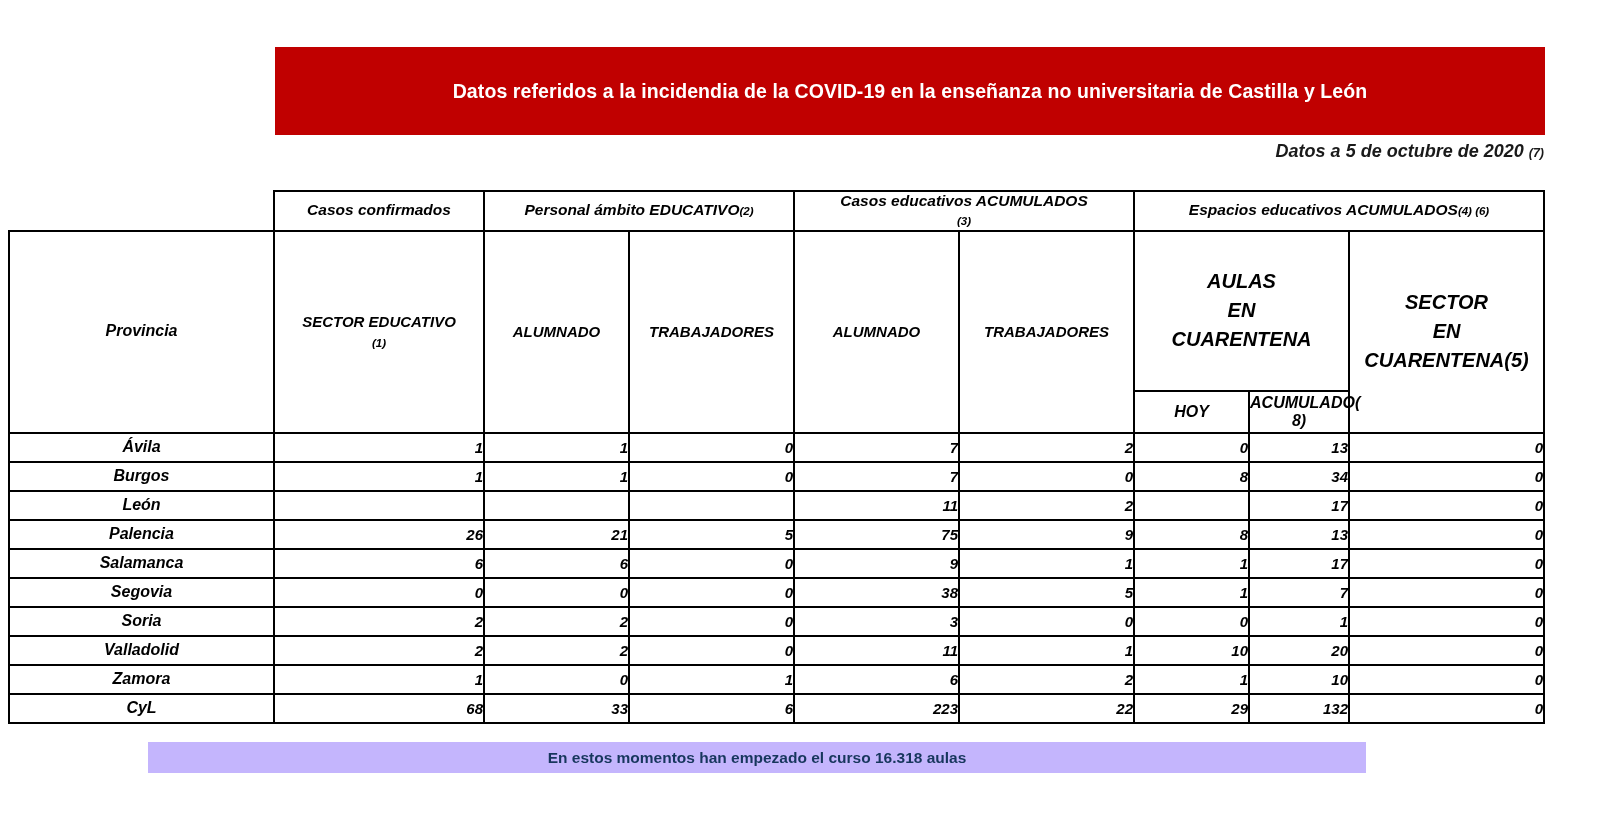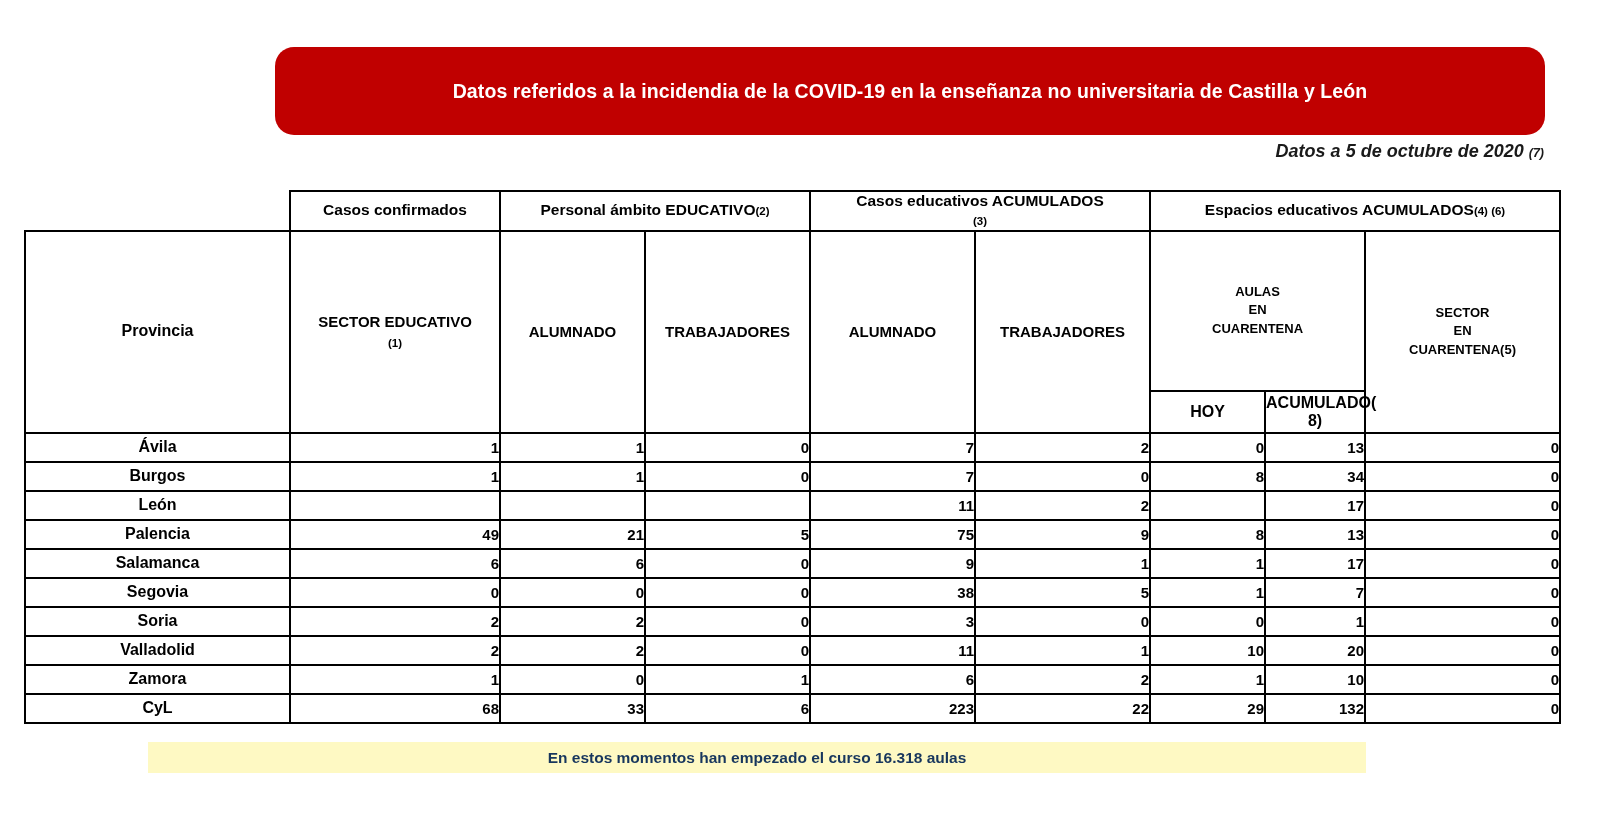--- a/index.html
+++ b/index.html
@@ -20,21 +20,20 @@
     position: absolute;
     left: 275px;
     top: 47px;
     width: 1270px;
     height: 88px;
     background: #C00000;
     display: flex;
     align-items: center;
     justify-content: center;
     box-sizing: border-box;
-    border-radius: 19px;
   }
   #title-banner .title-text {
     color: #ffffff;
     font-size: 19.5px;
     font-weight: bold;
     letter-spacing: 0.1px;
     text-align: center;
     white-space: nowrap;
   }
 
@@ -53,26 +52,27 @@
     font-size: 12.5px;
     font-style: italic;
     font-weight: bold;
     margin-left: 5px;
     vertical-align: baseline;
   }
 
   
   #data-table {
     position: absolute;
-    left: 24px;
+    left: 8px;
     top: 190px;
     width: 1535px;
     border-collapse: collapse;
     table-layout: fixed;
     font-size: 14px;
+    font-style: italic;
   }
   #data-table td, #data-table th {
     border: 2px solid #000000;
     padding: 0;
     margin: 0;
     background: #ffffff;
     font-weight: bold;
     color: #000000;
     box-sizing: border-box;
   }
@@ -99,21 +99,21 @@
     line-height: 1.3;
     padding: 3px 2px;
   }
   .col-head .note {
     font-size: 11.5px;
     font-weight: bold;
   }
   .stack-head {
     text-align: center;
     vertical-align: middle;
-    font-size: 13px;
+    font-size: 20px;
     font-weight: bold;
     line-height: 1.45;
     padding: 4px 2px;
   }
   .sub-head {
     text-align: center;
     vertical-align: middle;
     font-size: 16px;
     font-weight: bold;
     line-height: 1.12;
@@ -272,21 +272,21 @@
         <td class="num-cell"></td>
         <td class="num-cell"></td>
         <td class="num-cell">11</td>
         <td class="num-cell">2</td>
         <td class="num-cell"></td>
         <td class="num-cell">17</td>
         <td class="num-cell">0</td>
       </tr>
       <tr class="data-row">
         <td class="prov-cell">Palencia</td>
-        <td class="num-cell">49</td>
+        <td class="num-cell">26</td>
         <td class="num-cell">21</td>
         <td class="num-cell">5</td>
         <td class="num-cell">75</td>
         <td class="num-cell">9</td>
         <td class="num-cell">8</td>
         <td class="num-cell">13</td>
         <td class="num-cell">0</td>
       </tr>
       <tr class="data-row">
         <td class="prov-cell">Salamanca</td>
@@ -350,15 +350,15 @@
         <td class="num-cell">6</td>
         <td class="num-cell">223</td>
         <td class="num-cell">22</td>
         <td class="num-cell">29</td>
         <td class="num-cell">132</td>
         <td class="num-cell">0</td>
       </tr>
     </tbody>
 </table>
 
-<div id="footer-banner" style="background: #fef9c3;">
+<div id="footer-banner" style="background: #c4b5fd;">
   <span class="footer-text" style="color: rgb(23, 54, 93);">En estos momentos han empezado el curso 16.318 aulas</span>
 </div>
 
 </body></html>

